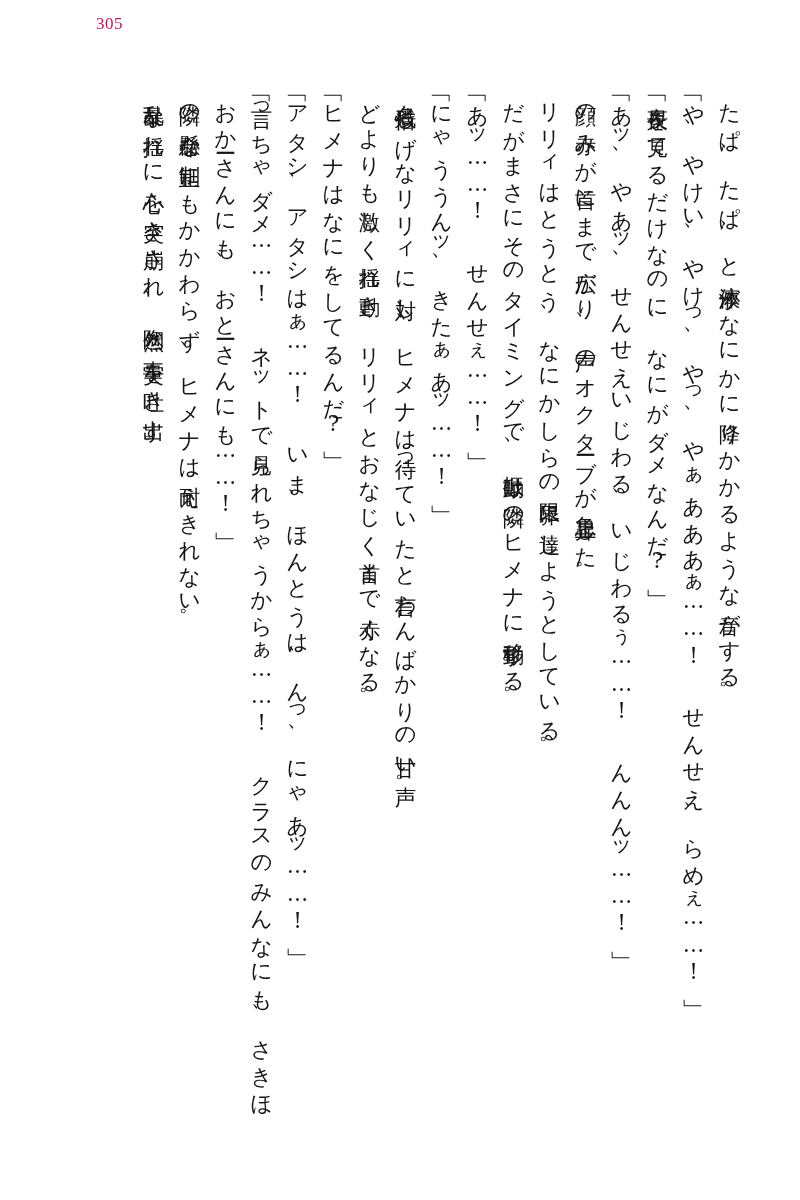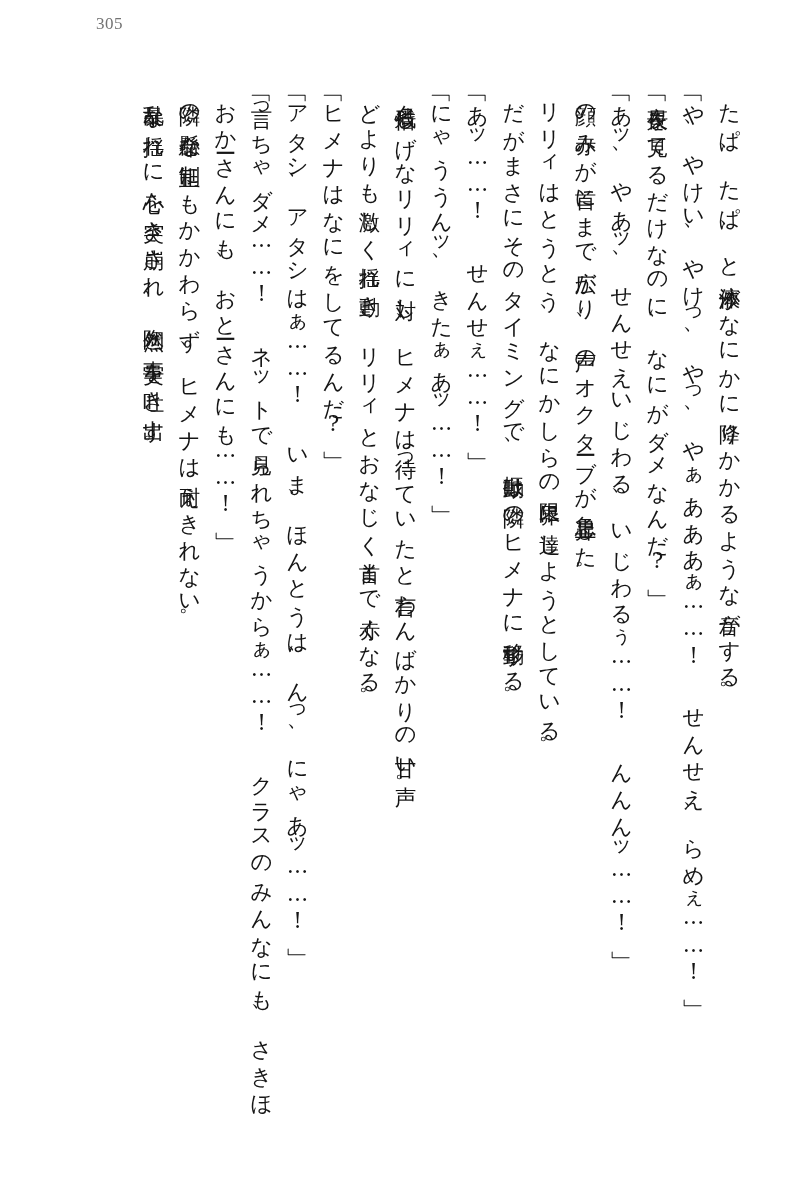--- a/index.html
+++ b/index.html
@@ -16,21 +16,21 @@
     font-family: "DejaVu Serif", "Liberation Serif", serif;
     color: #1a1a1a;
   }
   .page-number {
     position: absolute;
     top: 14px;
     left: 96px;
     font-size: 17px;
     letter-spacing: 0.5px;
     font-family: "Liberation Serif", serif;
-    color: #737373;
+    color: #be185d;
   }
   .body-text {
     position: absolute;
     top: 88px;
     left: 52px;
     right: 60px;
     height: 1020px;
     display: flex;
     flex-direction: row-reverse;
     justify-content: flex-start;

